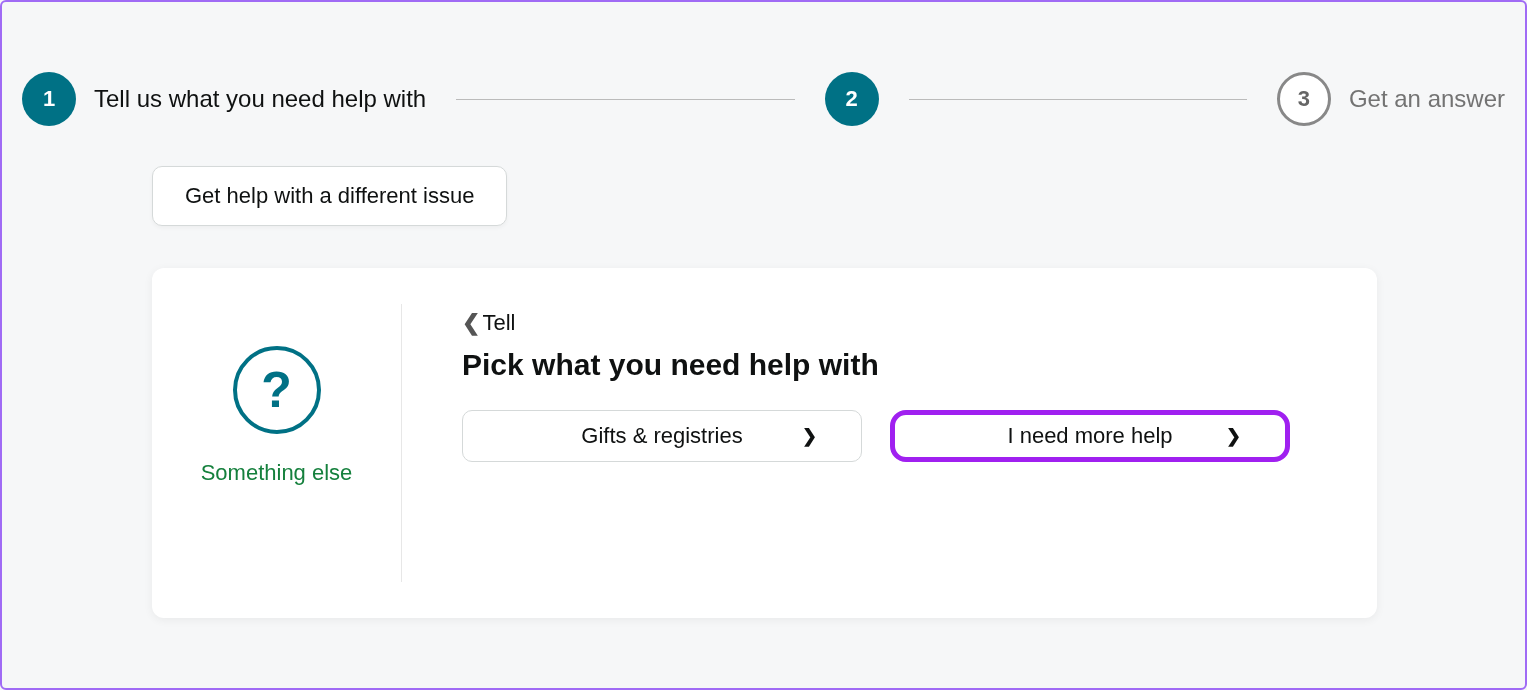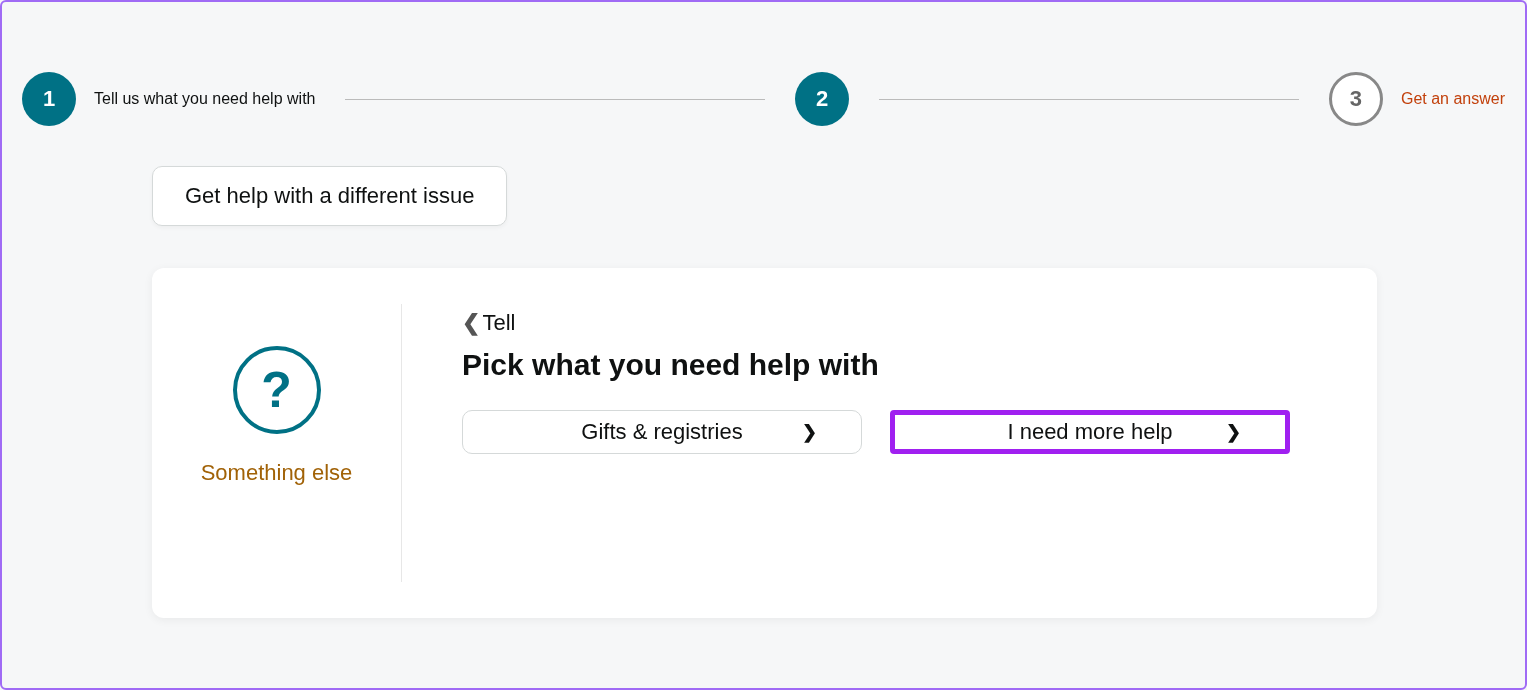--- a/index.html
+++ b/index.html
@@ -45,27 +45,27 @@
       color: #fff;
     }
     
     .step-circle.inactive {
       background: #fff;
       color: #666;
       border: 3px solid #888;
     }
     
     .step-label {
-      font-size: 16px;
+      font-size: 24px;
       color: #0f1111;
       font-weight: 400;
     }
     
     .step-label.inactive {
-      color: #c2410c;
+      color: #737373;
     }
     
     .connector {
       flex: 1;
       height: 1px;
       background: #bbb;
       margin: 0 30px;
       min-width: 40px;
     }
     
@@ -116,21 +116,21 @@
       align-items: center;
       justify-content: center;
       color: #007185;
       font-size: 50px;
       font-weight: 700;
       margin-bottom: 26px;
     }
     
     .card-left-label {
       font-size: 22px;
-      color: #a16207;
+      color: #15803d;
       text-align: center;
     }
     
     .card-right {
       flex: 1;
       padding: 42px 60px 30px 60px;
     }
     
     .back-link {
       display: inline-flex;
@@ -156,37 +156,37 @@
       margin-bottom: 28px;
     }
     
     .options-row {
       display: flex;
       gap: 28px;
     }
     
     .option-btn {
       width: 400px;
-      height: 44px;
+      height: 52px;
       background: #fff;
       border: 1px solid #d5d9d9;
       border-radius: 10px;
       display: flex;
       align-items: center;
       justify-content: center;
       position: relative;
       font-size: 22px;
       color: #0f1111;
       cursor: pointer;
       font-family: inherit;
     }
     
     .option-btn.highlighted {
       border: 5px solid #a020f0;
-      border-radius: 4px;
+      border-radius: 16px;
     }
     
     .option-chev {
       position: absolute;
       right: 44px;
       top: 50%;
       transform: translateY(-50%);
       font-size: 18px;
       font-weight: 900;
       color: #0f1111;

